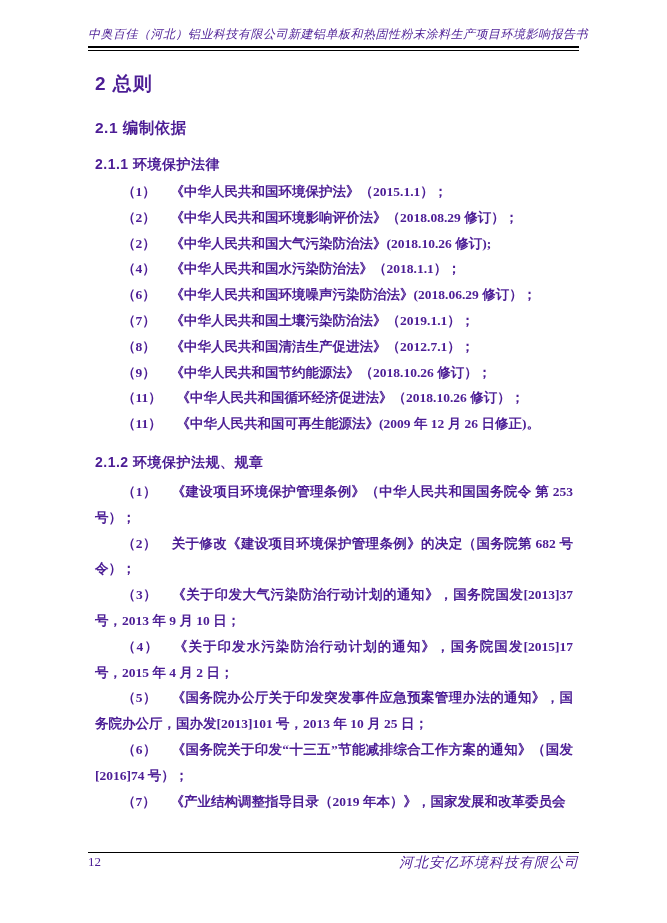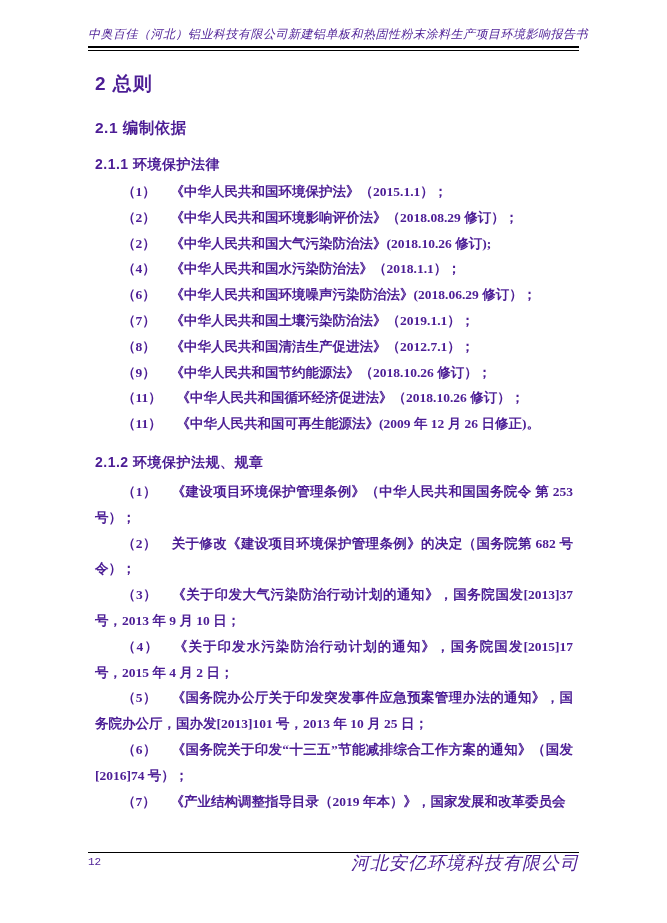--- a/index.html
+++ b/index.html
@@ -83,26 +83,25 @@
     top: 852px;
     left: 88px;
     right: 88px;
     border-top: 1.5px solid #000;
     padding-top: 1px;
     display: flex;
     justify-content: space-between;
     align-items: flex-start;
   }
   .footer-page-number {
-    font-size: 11px;
+    font-size: 13px;
     line-height: 16px;
-    font-family: Liberation Mono, monospace;
   }
   .footer-company {
-    font-size: 18px;
+    font-size: 14px;
     font-style: italic;
     font-weight: 500;
     letter-spacing: 1px;
     line-height: 18px;
   }
 </style>
 </head>
 <body>
 
 <div class="page">

